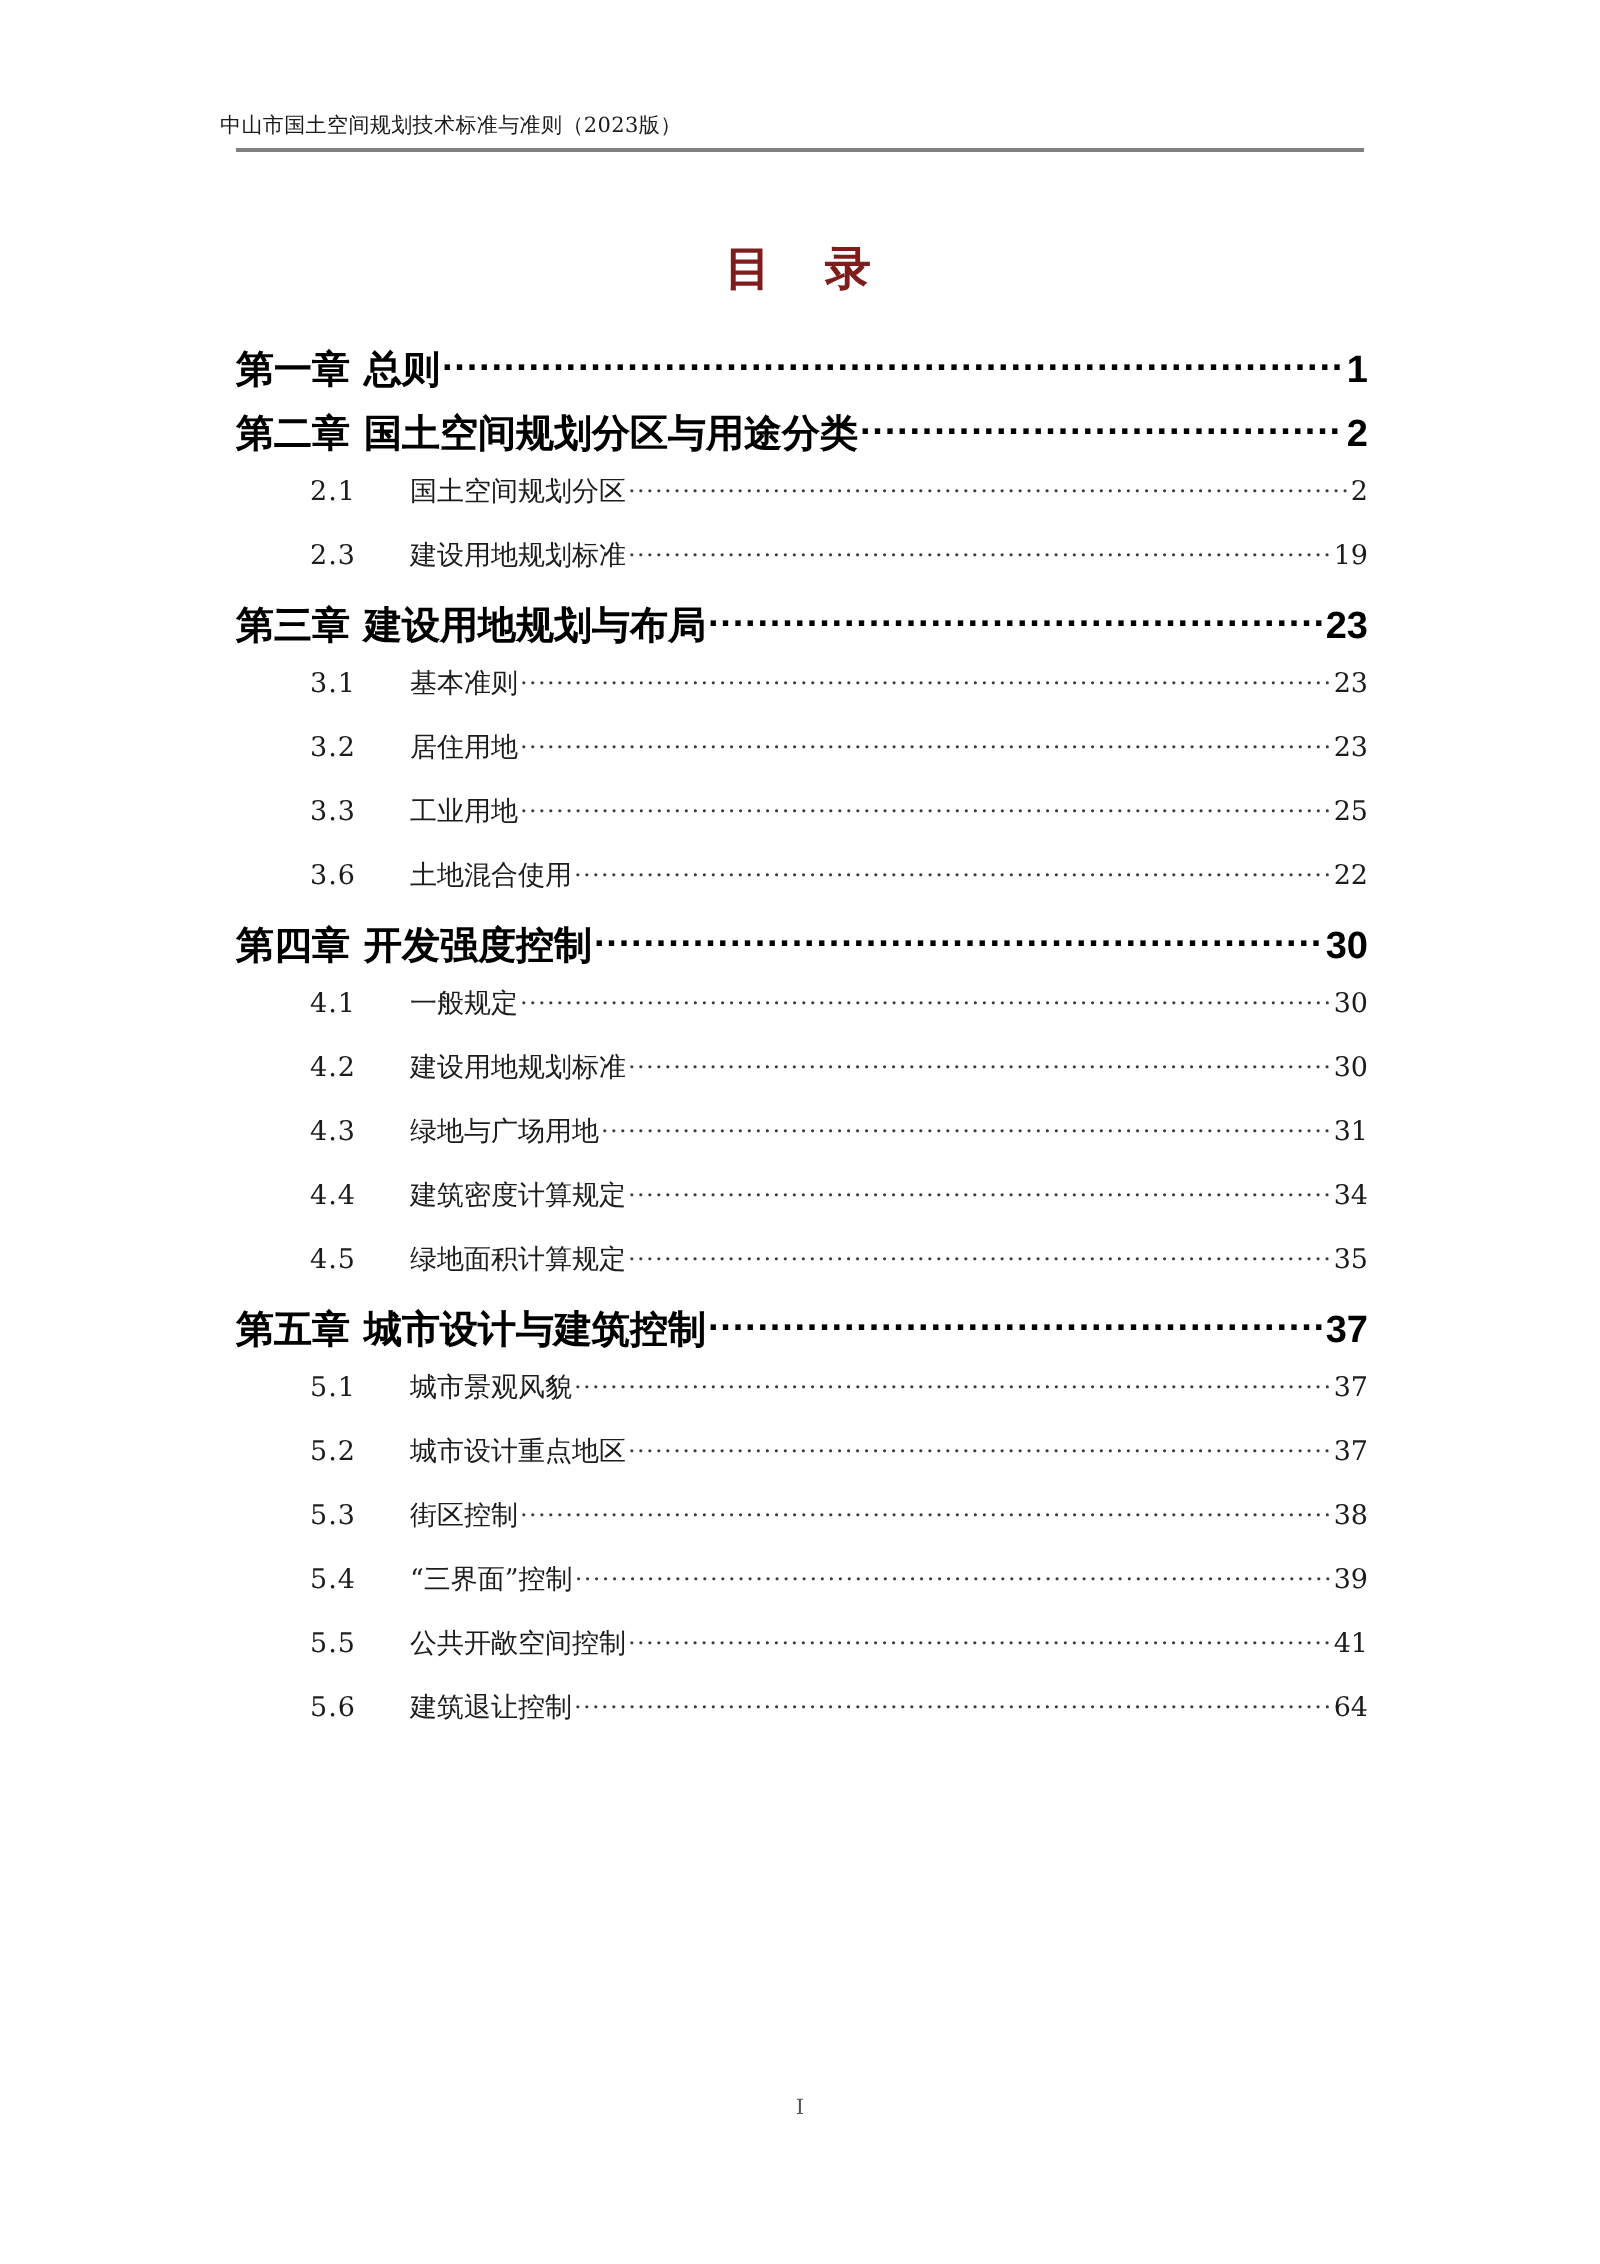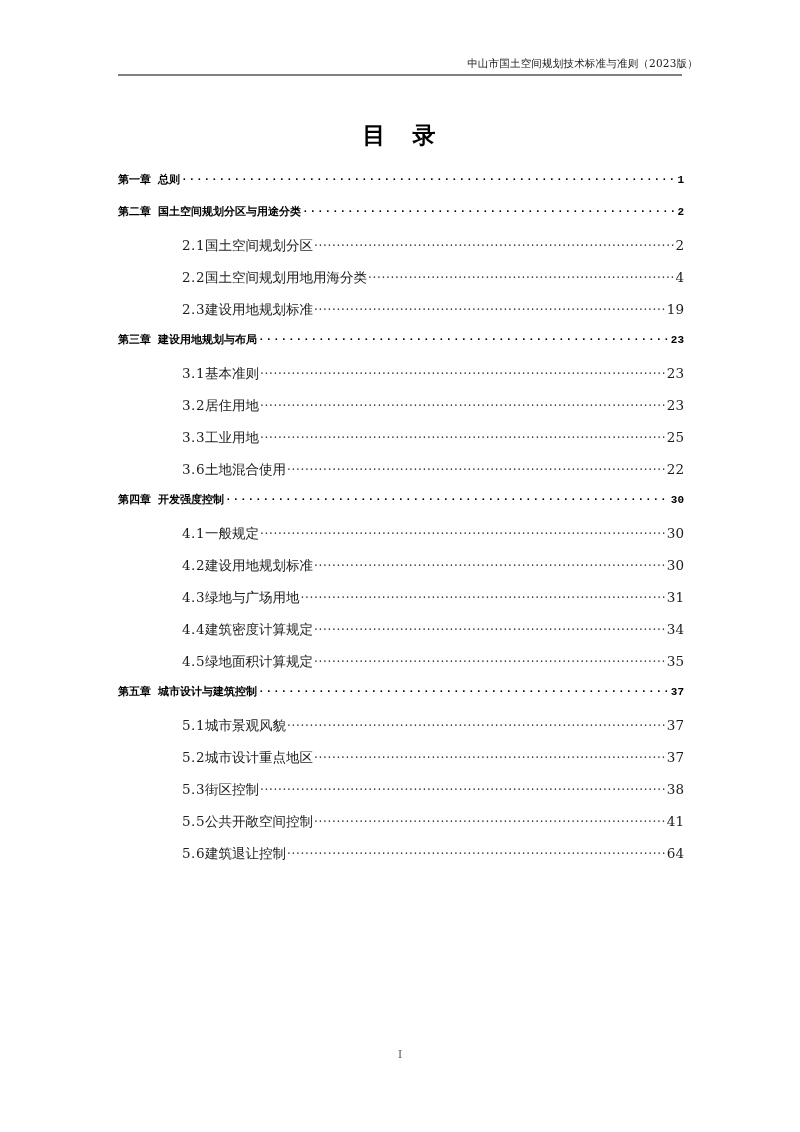--- a/index.html
+++ b/index.html
@@ -19,24 +19,24 @@
   .page {
     position: absolute;
     left: 0; top: 0;
     width: 800px;
     height: 1132px;
   }
 
   
   .header {
     position: absolute;
-    left: 134px;
+    left: 110px;
     top: 56px;
     width: 564px;
-    text-align: right;
+    text-align: left;
   }
   .header-text {
     font-family: "DejaVu Serif", "Liberation Serif", serif;
     font-size: 10.5px;
     line-height: 14px;
     color: #1a1a1a;
     letter-spacing: 0.2px;
     white-space: nowrap;
   }
   .header-rule {
@@ -53,63 +53,62 @@
     position: absolute;
     left: 118px;
     top: 118px;
     width: 564px;
     text-align: center;
     font-family: "DejaVu Serif", "Liberation Serif", serif;
     font-size: 23px;
     font-weight: bold;
     line-height: 34px;
     letter-spacing: 2px;
-    color: #000000;
+    color: #7f1d1d;
   }
 
   
   .toc {
     position: absolute;
     left: 118px;
     top: 172px;
     width: 566px;
   }
   .toc-entry {
     display: flex;
     align-items: baseline;
     height: 32px;
     white-space: nowrap;
     overflow: hidden;
   }
 
   
   .toc-entry.lvl1 {
-    font-family: Liberation Mono, monospace;
+    font-family: Liberation Sans, sans-serif;
     font-weight: bold;
-    font-size: 11px;
+    font-size: 19px;
     color: #000;
     padding-left: 0px;
   }
   .toc-entry.lvl1 .num {
     margin-right: 7px;
   }
   
   .toc-entry.lvl2 {
     font-family: "DejaVu Serif", "Liberation Serif", serif;
     font-weight: normal;
     font-size: 13.5px;
     color: #1c1c1c;
     padding-left: 37px;
   }
   .toc-entry.lvl2 .num {
     display: inline-block;
     width: 50px;
     flex: 0 0 50px;
     letter-spacing: 0.5px;
-    text-align: right;
   }
 
   .toc-entry .label {
     flex: 0 0 auto;
   }
   .toc-entry .leader {
     flex: 1 1 auto;
     overflow: hidden;
     height: 1em;
     position: relative;
@@ -176,26 +175,20 @@
         <span class="leader"></span>
         <span class="page-no">2</span>
       </div>
       <div class="toc-entry lvl2">
         <span class="num">2.1</span>
         <span class="label">国土空间规划分区</span>
         <span class="leader"></span>
         <span class="page-no">2</span>
       </div>
       <div class="toc-entry lvl2">
-        <span class="num">2.2</span>
-        <span class="label">国土空间规划用地用海分类</span>
-        <span class="leader"></span>
-        <span class="page-no">4</span>
-      </div>
-      <div class="toc-entry lvl2">
         <span class="num">2.3</span>
         <span class="label">建设用地规划标准</span>
         <span class="leader"></span>
         <span class="page-no">19</span>
       </div>
       <div class="toc-entry lvl1">
         <span class="num">第三章</span>
         <span class="label">建设用地规划与布局</span>
         <span class="leader"></span>
         <span class="page-no">23</span>
@@ -278,20 +271,26 @@
         <span class="leader"></span>
         <span class="page-no">37</span>
       </div>
       <div class="toc-entry lvl2">
         <span class="num">5.3</span>
         <span class="label">街区控制</span>
         <span class="leader"></span>
         <span class="page-no">38</span>
       </div>
       <div class="toc-entry lvl2">
+        <span class="num">5.4</span>
+        <span class="label">“三界面”控制</span>
+        <span class="leader"></span>
+        <span class="page-no">39</span>
+      </div>
+      <div class="toc-entry lvl2">
         <span class="num">5.5</span>
         <span class="label">公共开敞空间控制</span>
         <span class="leader"></span>
         <span class="page-no">41</span>
       </div>
       <div class="toc-entry lvl2">
         <span class="num">5.6</span>
         <span class="label">建筑退让控制</span>
         <span class="leader"></span>
         <span class="page-no">64</span>

